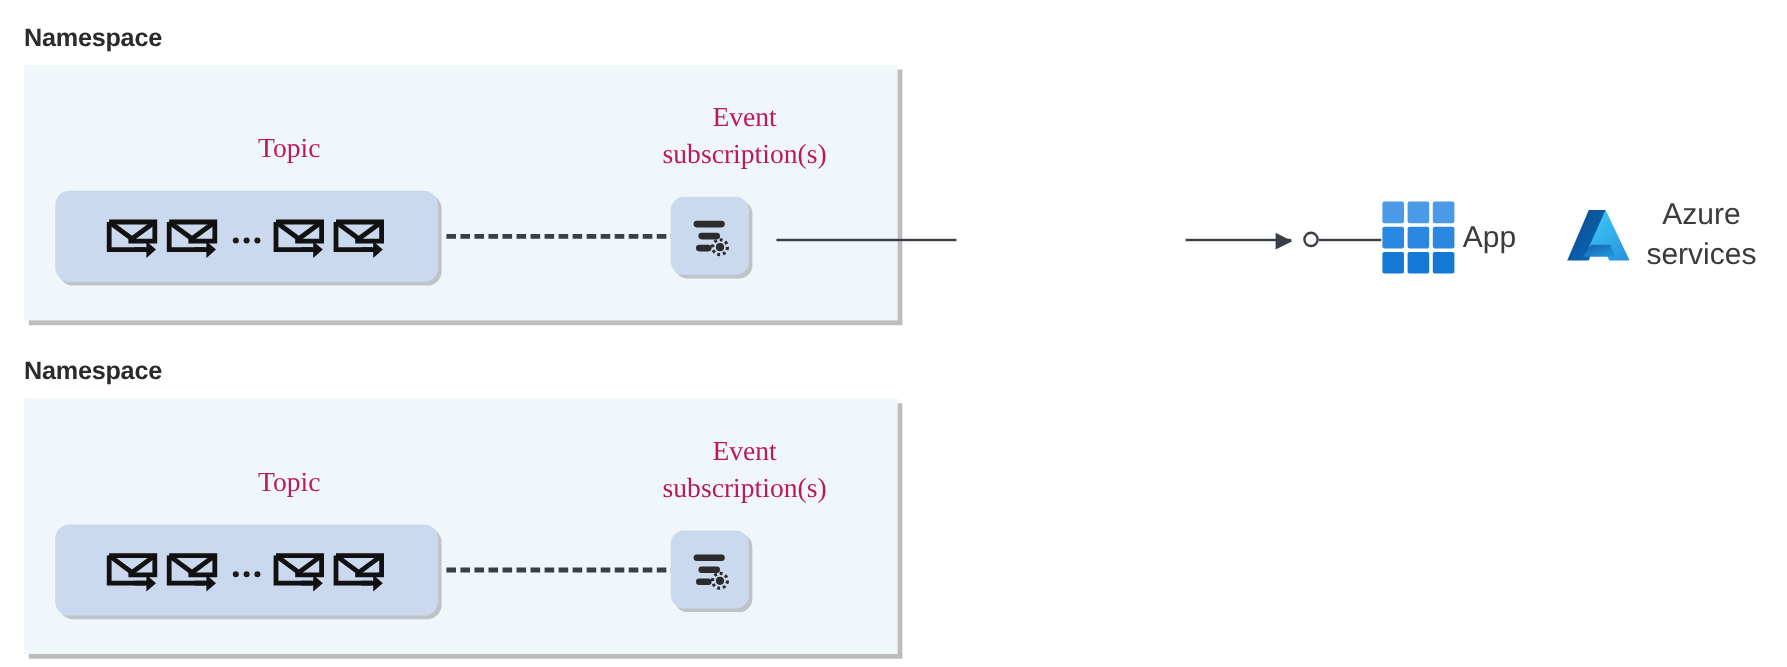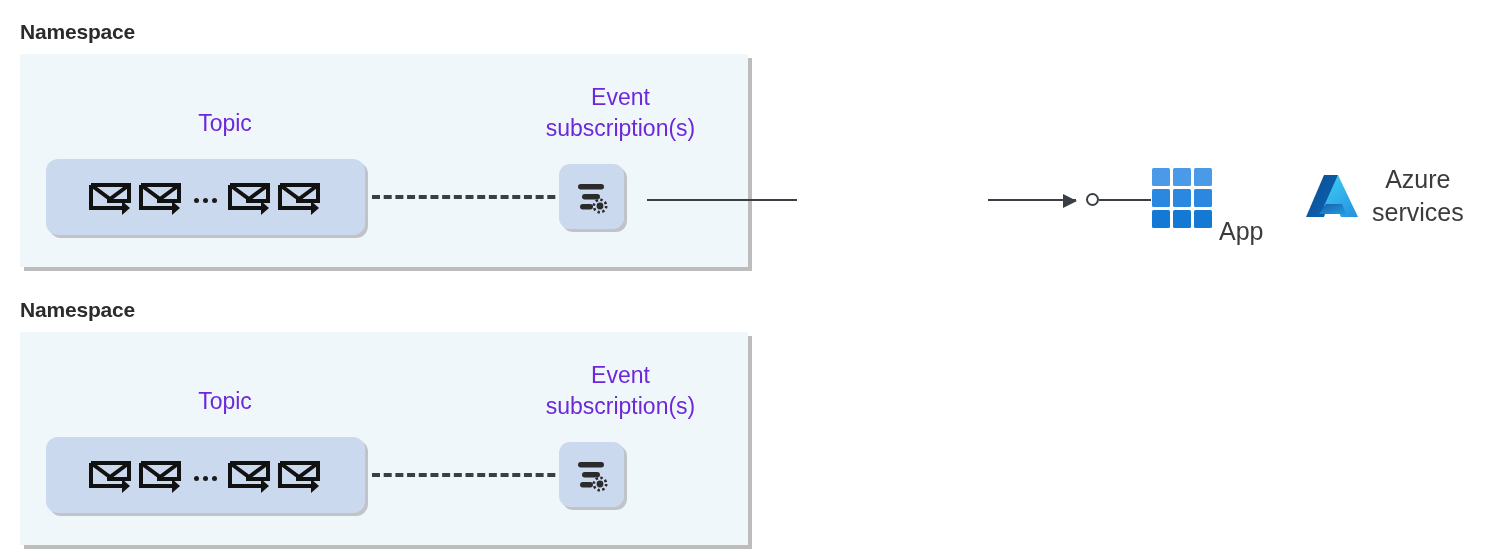--- a/index.html
+++ b/index.html
@@ -41,24 +41,25 @@
     background: #eff7fb;
     box-shadow: 4px 4px 0 0 #bdbdbd;
   }
 
   
   .inner-label {
     position: absolute;
     text-align: center;
     font-size: 23px;
     line-height: 31px;
-    color: #6d28d9;
+    color: #be185d;
     white-space: pre;
-  }
-  .lbl-topic  { left: 120px; top: 54px; width: 170px; }
+    font-family: Liberation Serif, serif;
+  }
+  .lbl-topic  { left: 136px; top: 54px; width: 170px; }
   .lbl-sub    { left: 498px; top: 28px; width: 205px; }
 
   
   .topic-box {
     position: absolute;
     left: 26px;
     top: 105px;
     width: 319px;
     height: 76px;
     background: #cbd9ef;
@@ -173,21 +174,20 @@
   .app-grid span.r0 { background: #4a9ae8; }
   .app-grid span.r1 { background: #2b88e0; }
   .app-grid span.r2 { background: #1379d4; }
   #app-grid-push { left: 1152px; top: 168px; }
 
   .app-label {
     position: absolute;
     font-size: 25px;
     color: #3b3b3b;
     white-space: nowrap;
-    margin-top: 33px;
   }
   #app-label-push { left: 1219px; top: 184px; }
 
   
   #azure-logo { position: absolute; left: 1302px; top: 170px; }
   .azure-label {
     position: absolute;
     left: 1372px;
     top: 163px;
     font-size: 25px;

